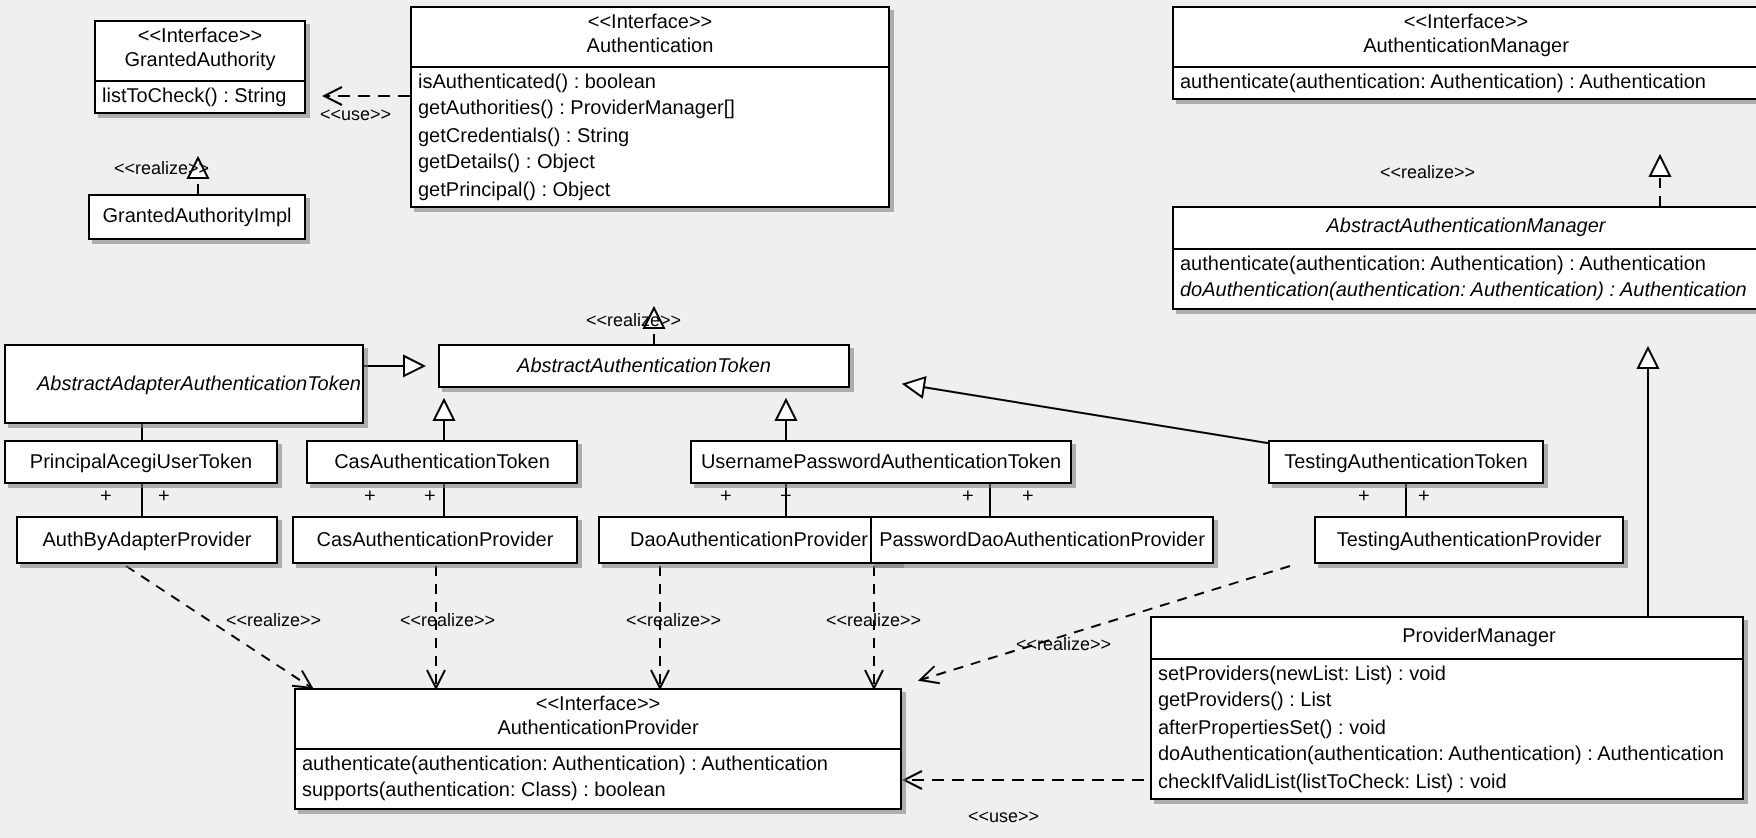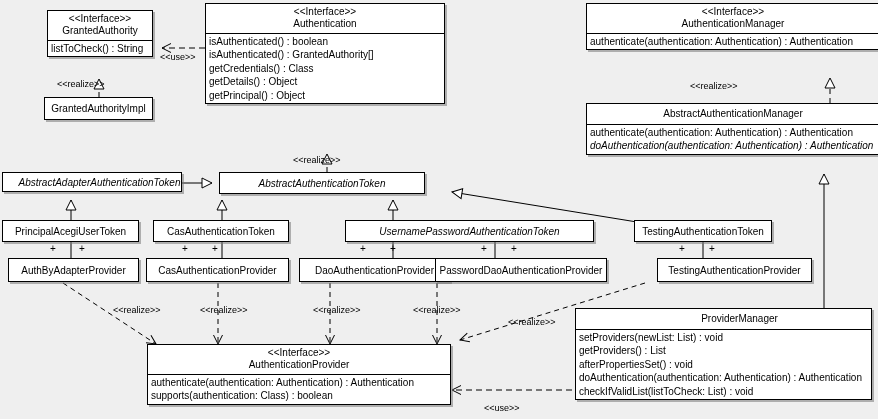--- a/index.html
+++ b/index.html
@@ -24,21 +24,21 @@
   .hdr{
     text-align:center;
     padding:2px 4px 3px 4px;
     line-height:1.18;
     font-size:10px;
     color:#000;
     white-space:nowrap;
   }
   .hdr .stereo{display:block;font-size:10px;}
   .hdr .nm{display:block;font-size:10px;}
-  .hdr.abstract .nm{}
+  .hdr.abstract .nm{font-style:italic;}
   .sep{border-top:1px solid #000;}
   .members{padding:1px 2px 1px 3px;}
   .member{
     font-size:10px;
     line-height:13.5px;
     white-space:nowrap;
     color:#000;
     overflow:hidden;
   }
   .member.it{font-style:italic;}
@@ -127,22 +127,22 @@
     <span>GrantedAuthorityImpl</span>
   </div>
 
   <div class="uml" style="left:205px;top:3px;width:240px;">
     <div class="hdr">
       <span class="stereo">&lt;&lt;Interface&gt;&gt;</span>
       <span class="nm">Authentication</span>
     </div>
     <div class="members sep">
       <div class="member">isAuthenticated() : boolean</div>
-      <div class="member">isAuthenticated() : GrantedAuthority[]</div>
-      <div class="member">getCredentials() : Class</div>
+      <div class="member">getAuthorities() : ProviderManager[]</div>
+      <div class="member">getCredentials() : String</div>
       <div class="member">getDetails() : Object</div>
       <div class="member">getPrincipal() : Object</div>
     </div>
   </div>
 
   <div class="uml" style="left:586px;top:3px;width:294px;">
     <div class="hdr">
       <span class="stereo">&lt;&lt;Interface&gt;&gt;</span>
       <span class="nm">AuthenticationManager</span>
     </div>
@@ -154,37 +154,37 @@
   <div class="uml" style="left:586px;top:103px;width:294px;">
     <div class="hdr abstract" style="padding-top:4px;padding-bottom:4px;">
       <span class="nm">AbstractAuthenticationManager</span>
     </div>
     <div class="members sep">
       <div class="member">authenticate(authentication: Authentication) : Authentication</div>
       <div class="member it">doAuthentication(authentication: Authentication) : Authentication</div>
     </div>
   </div>
 
-  <div class="uml simple abstract" style="left:2px;top:172px;width:180px;height:20px;padding-left:15px;">
+  <div class="uml simple abstract" style="left:2px;top:172px;width:180px;height:40px;padding-left:15px;">
     <span>AbstractAdapterAuthenticationToken</span>
   </div>
 
   <div class="uml simple abstract" style="left:219px;top:172px;width:206px;height:22px;">
     <span>AbstractAuthenticationToken</span>
   </div>
 
   <div class="uml simple" style="left:2px;top:220px;width:137px;height:22px;">
     <span>PrincipalAcegiUserToken</span>
   </div>
 
   <div class="uml simple" style="left:153px;top:220px;width:136px;height:22px;">
     <span>CasAuthenticationToken</span>
   </div>
 
-  <div class="uml simple" style="left:345px;top:220px;width:249px;height:22px;font-style:italic;">
+  <div class="uml simple" style="left:345px;top:220px;width:191px;height:22px;">
     <span>UsernamePasswordAuthenticationToken</span>
   </div>
 
   <div class="uml simple" style="left:8px;top:258px;width:131px;height:24px;">
     <span>AuthByAdapterProvider</span>
   </div>
 
   <div class="uml simple" style="left:634px;top:220px;width:138px;height:22px;">
     <span>TestingAuthenticationToken</span>
   </div>

